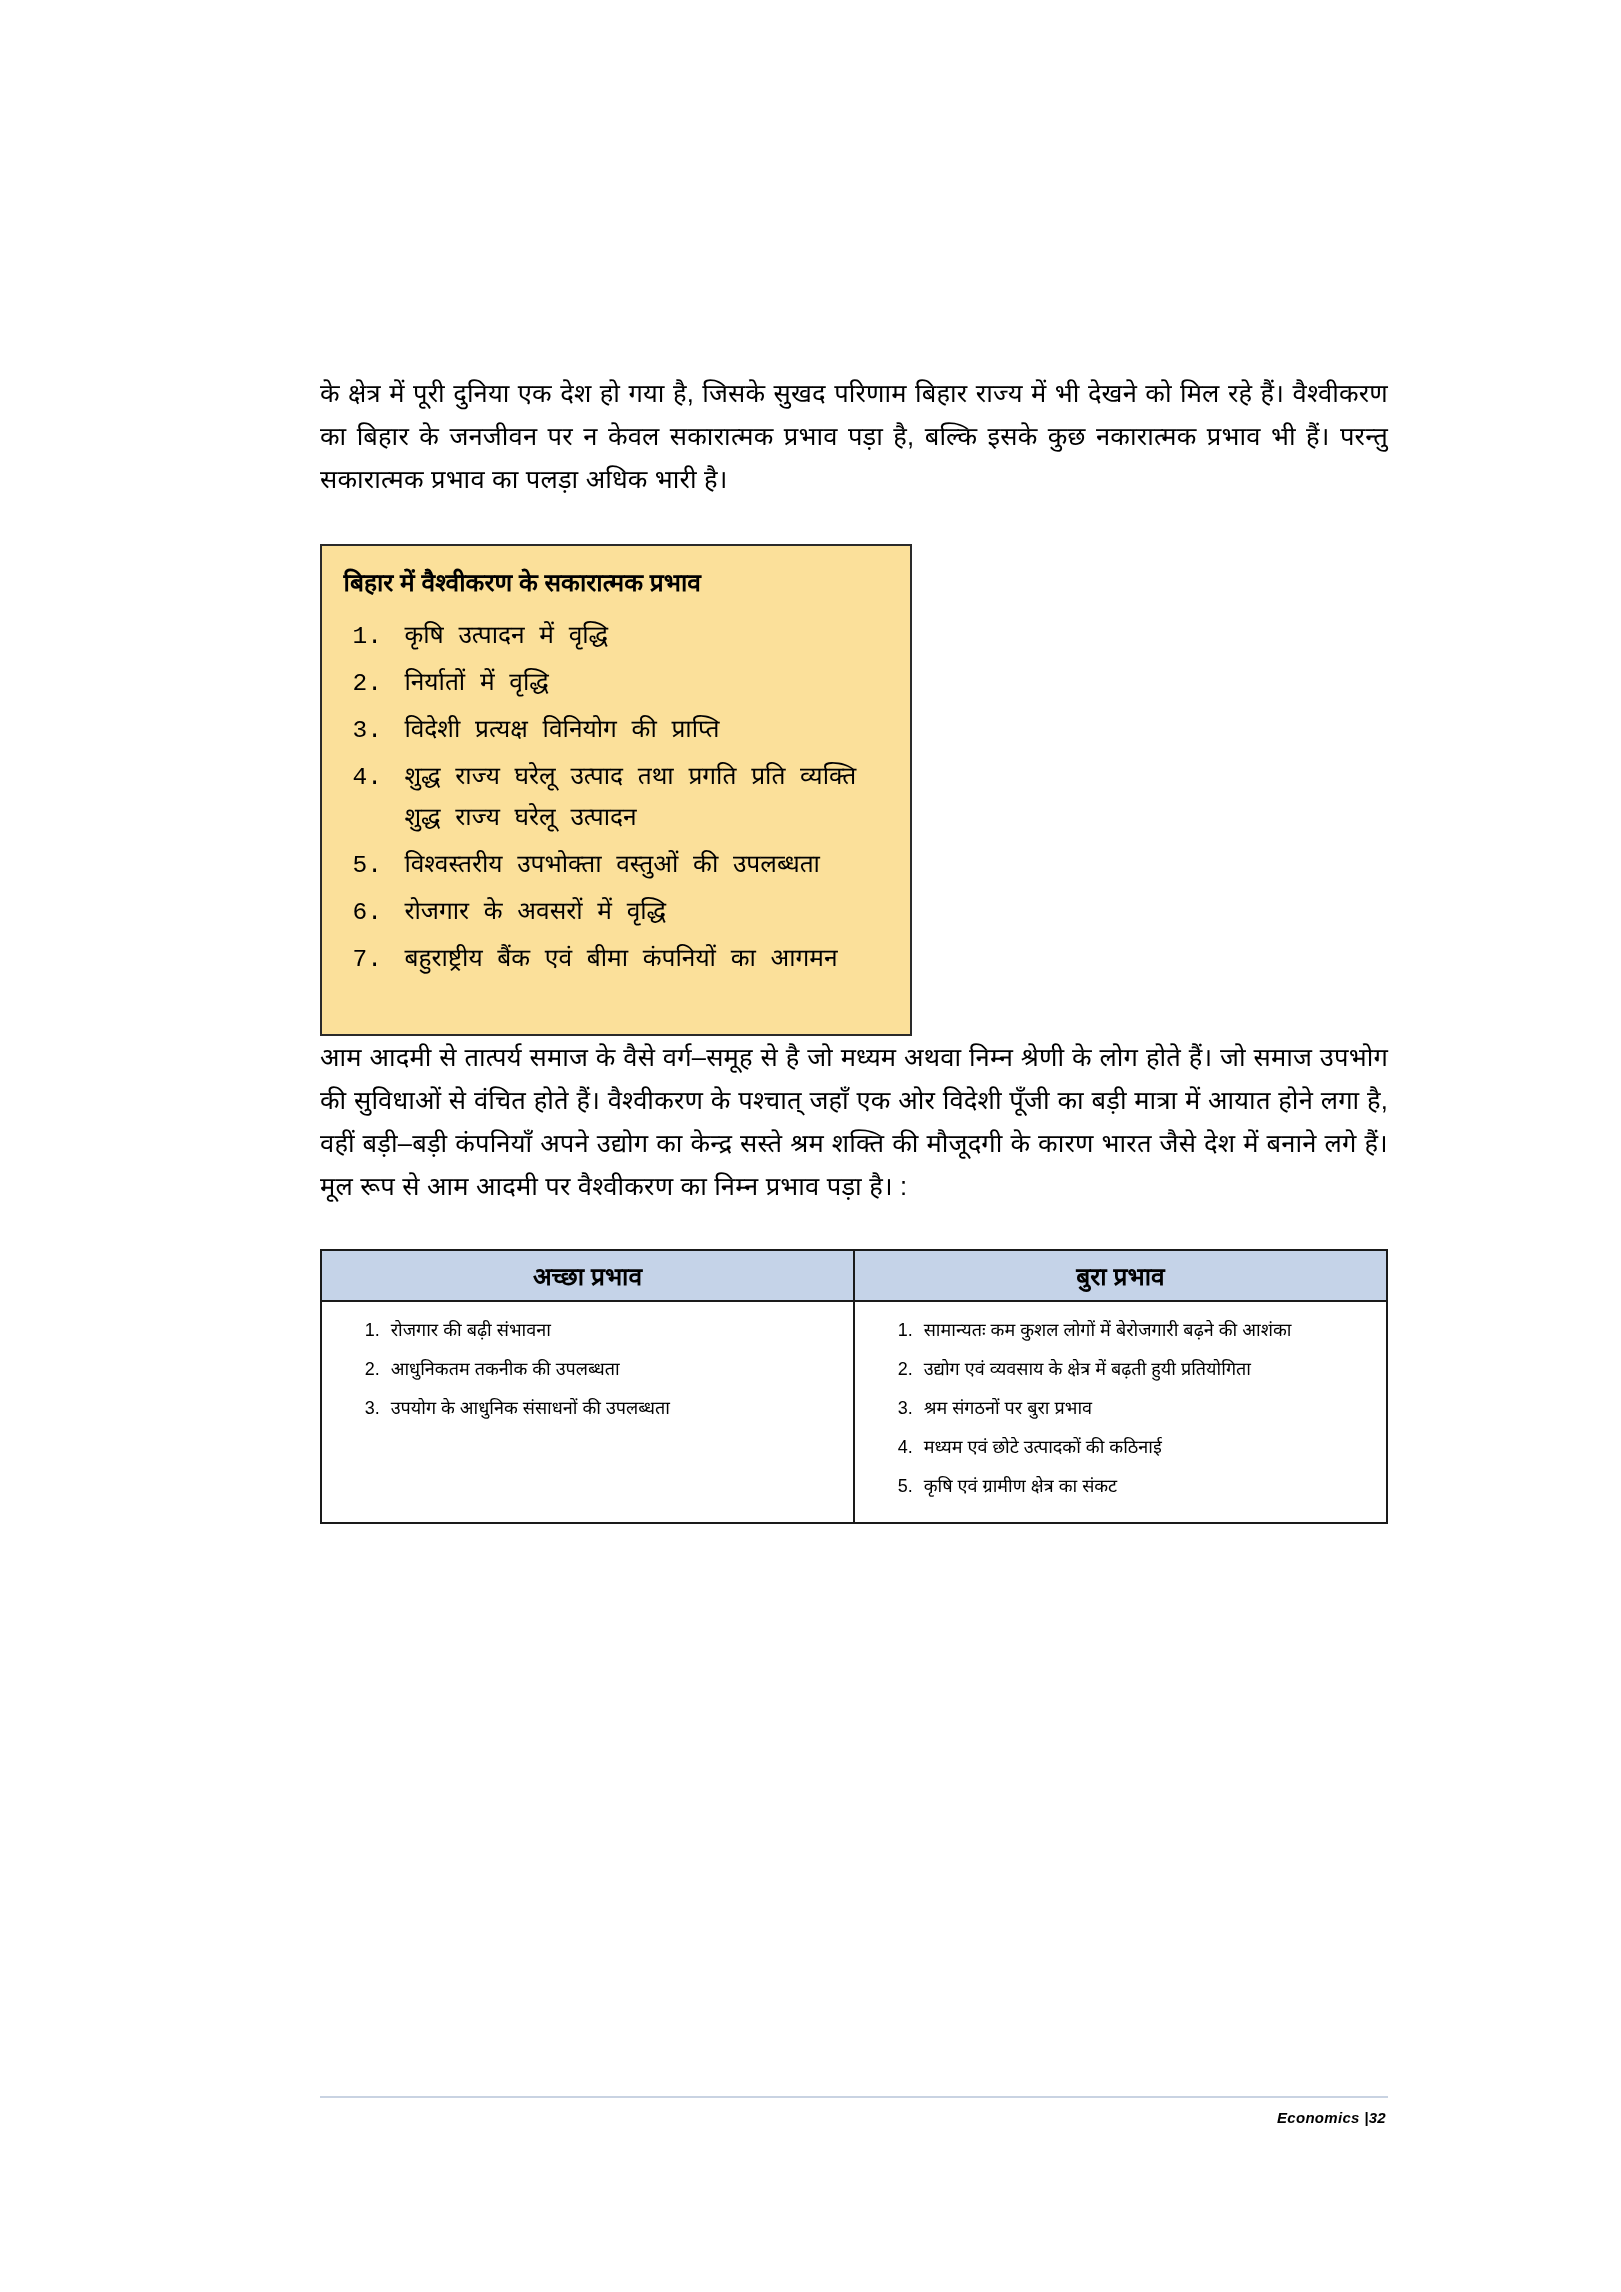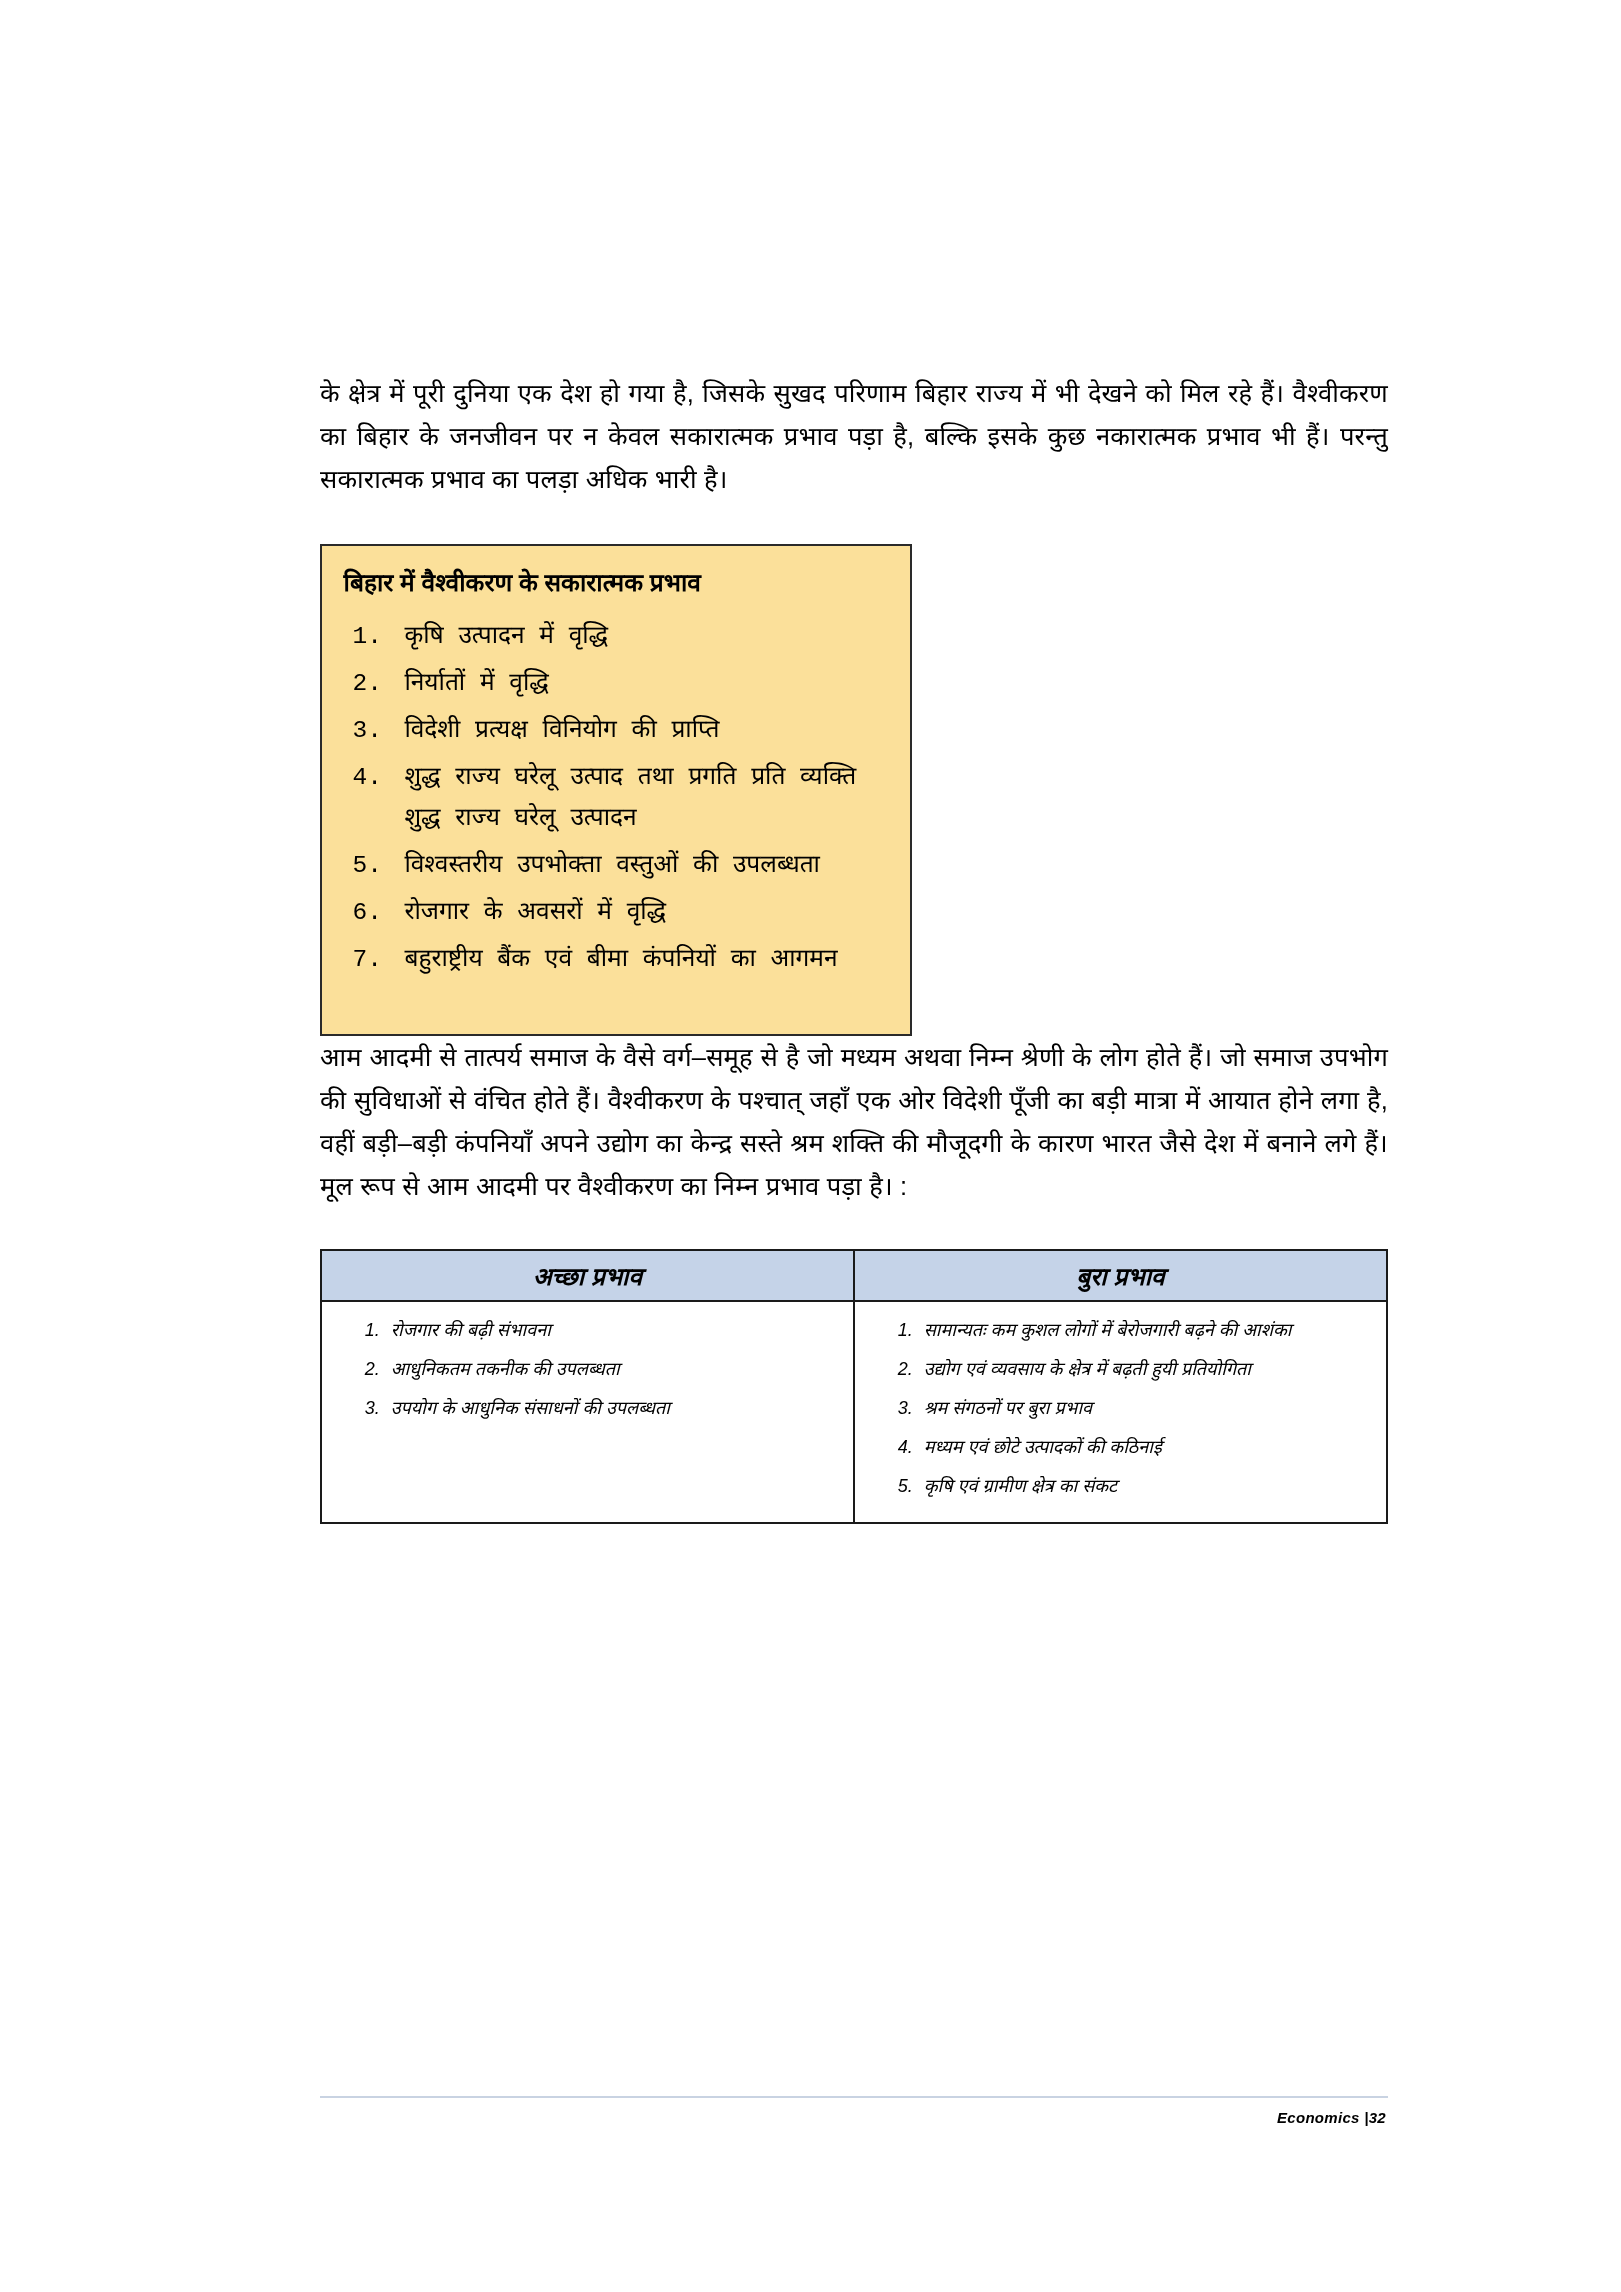--- a/index.html
+++ b/index.html
@@ -68,21 +68,20 @@
   h3.subhead {
     font-size: 26.5px;
     font-weight: bold;
     margin: 45px 0 21.6px 0;
   }
   table.effects {
     border-collapse: collapse;
     width: 1068px;
     margin-top: 41px;
     table-layout: fixed;
-    font-style: italic;
   }
   table.effects th {
     border: 2px solid #1a1a1a;
     background: #c5d3e8;
     font-size: 24.5px;
     font-weight: bold;
     padding: 7.8px 3.9px;
     text-align: center;
   }
   table.effects td {

